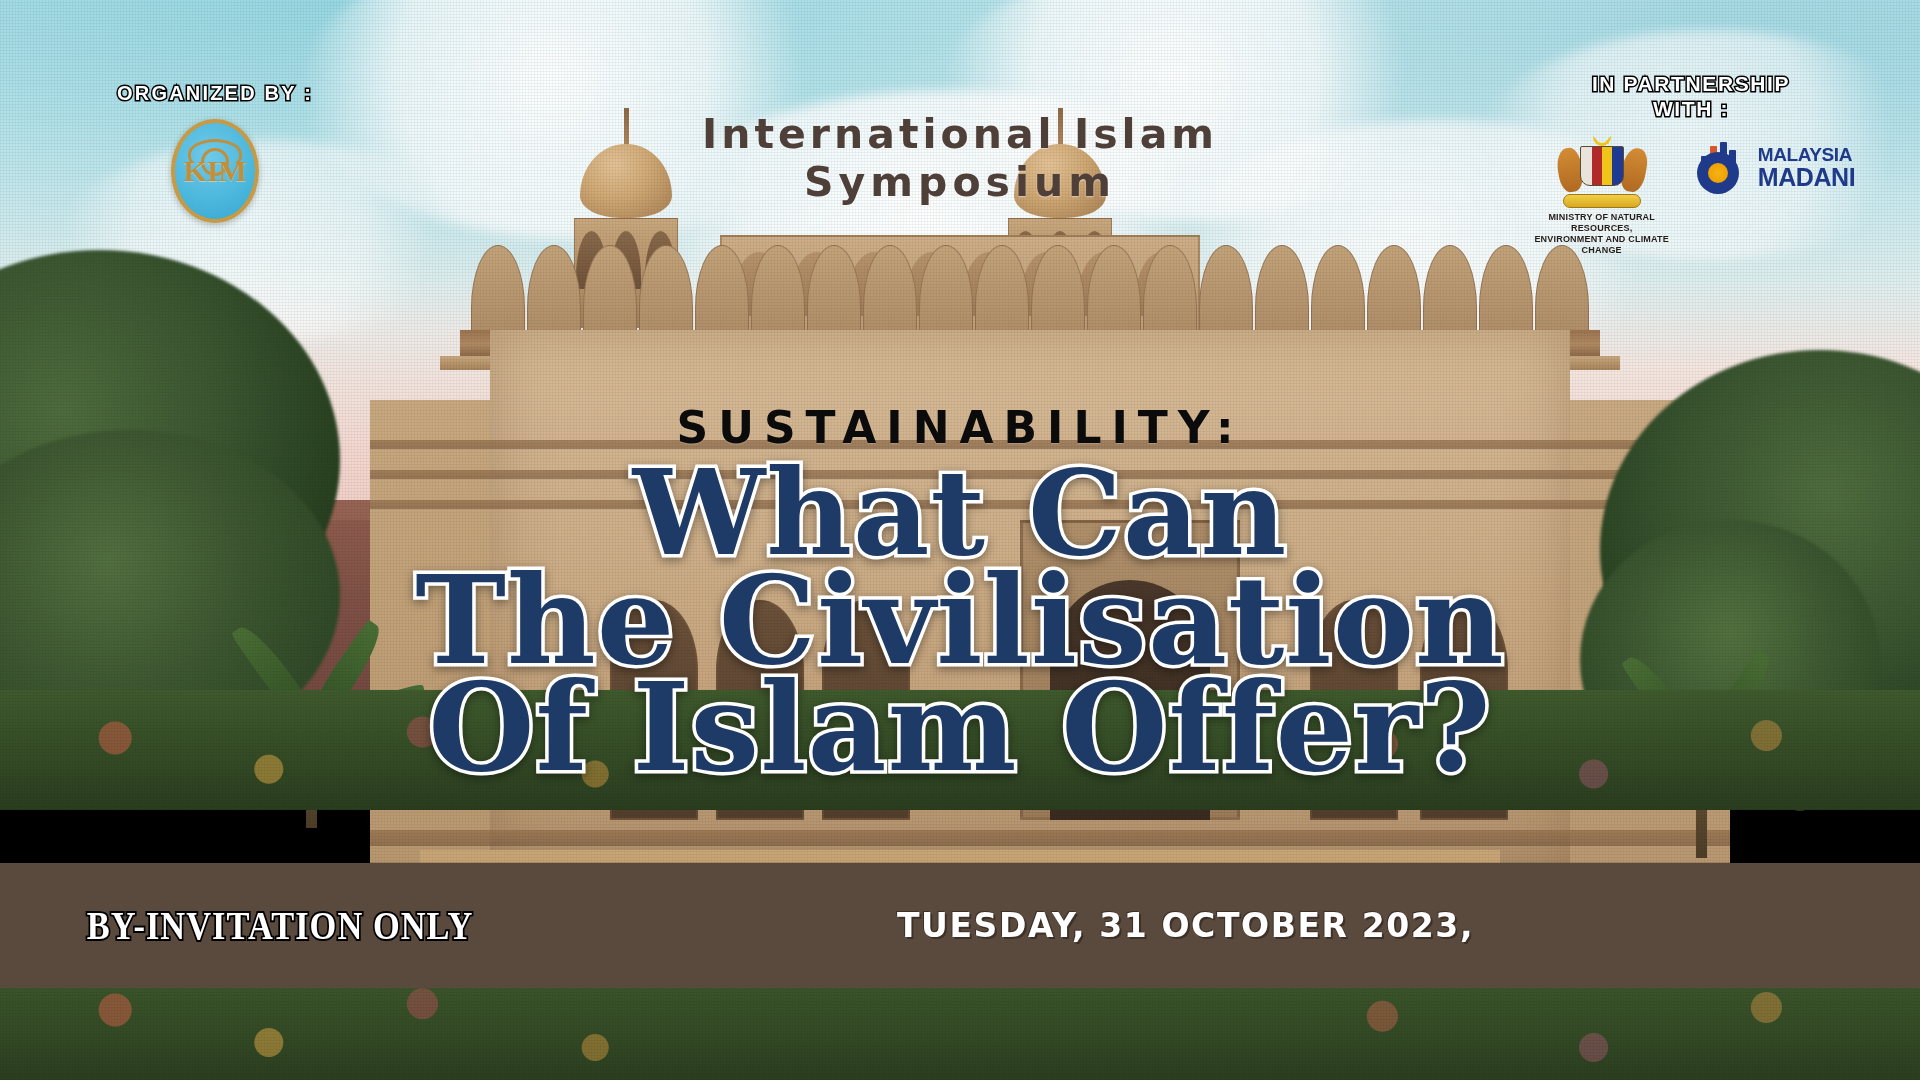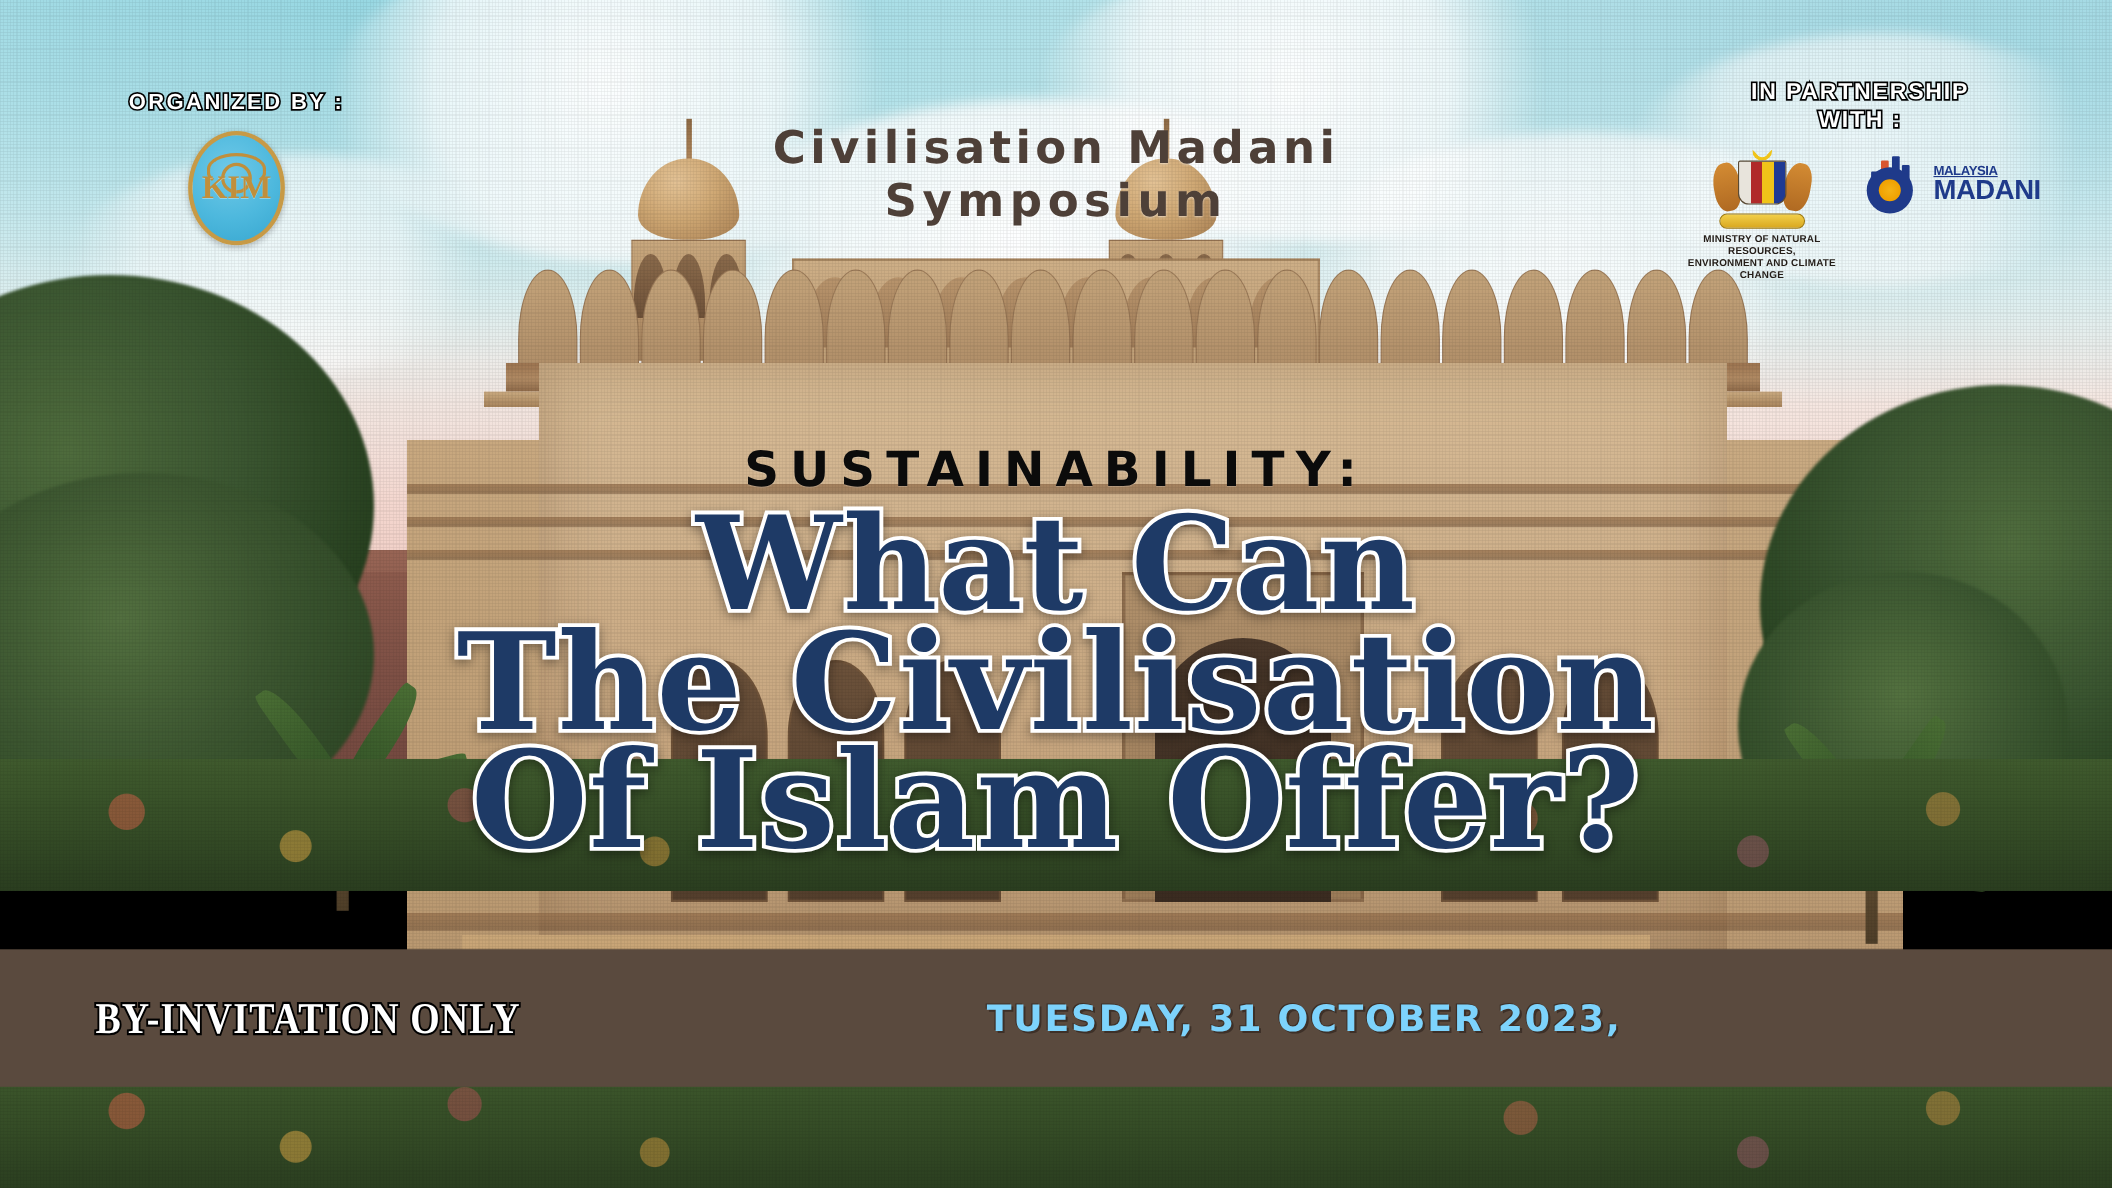--- a/index.html
+++ b/index.html
@@ -342,21 +342,21 @@
     border-radius:50%; background:#1f3a8a;
   }
   .mm-mark .ring:after {
     content:""; position:absolute; left:11px; top:11px; width:20px; height:20px;
     border-radius:50%; background:radial-gradient(circle, #f5b316 0%, #f0a000 70%);
   }
   .mm-text {
     text-align:left; font-weight:800; line-height:.96; color:#1f3a8a;
     letter-spacing:-.4px;
   }
-  .mm-text .t1 { font-size:12px; display:block;text-decoration:underline; }
+  .mm-text .t1 { font-size:19px; display:block; }
   .mm-text .t2 { font-size:25px; display:block; }
 
   
   .sustain {
     position:absolute; left:50%; top:402px; transform:translateX(-50%);
     font-family:"DejaVu Sans", sans-serif;
     font-size:44px; font-weight:700; letter-spacing:10px;
     color:#0b0b0b; white-space:nowrap;
     text-shadow:0 1px 1px rgba(255,255,255,.22);
   }
@@ -390,21 +390,21 @@
     font-size:40px; font-weight:700; letter-spacing:1.2px;
     color:#ffffff;
     -webkit-text-stroke:4px #000; paint-order:stroke fill;
     transform:scaleX(.86);
   }
   .banner-info {
     flex:1; text-align:center; padding-right:109px;
     font-family:"DejaVu Sans", sans-serif;
     font-weight:700; font-size:33px; line-height:1.32;
     letter-spacing:1.6px;
-    color:#7dd3fc;
+    color:#ffffff;
     text-shadow:2px 2px 0 #3d3028, -1px -1px 0 #3d3028;
   }
   .banner-info span { display:block; }
 </style>
 </head>
 <body>
 
 <div id="poster">
 
   <div class="scene">
@@ -539,21 +539,21 @@
 
   <div class="org-block">
     <div class="org-label">ORGANIZED BY :</div>
     <div class="org-logo">
       <div class="petals"></div>
       <div class="emblem">KIM</div>
     </div>
   </div>
 
   <div class="sym-title">
-    <span>Civilisation Madani</span>
+    <span>International Islam</span>
     <span class="l2">Symposium</span>
   </div>
 
   <div class="partner-block">
     <div class="partner-label">
       <span>IN PARTNERSHIP</span><br>
       <span>WITH :</span>
     </div>
     <div class="partner-logos">
 

